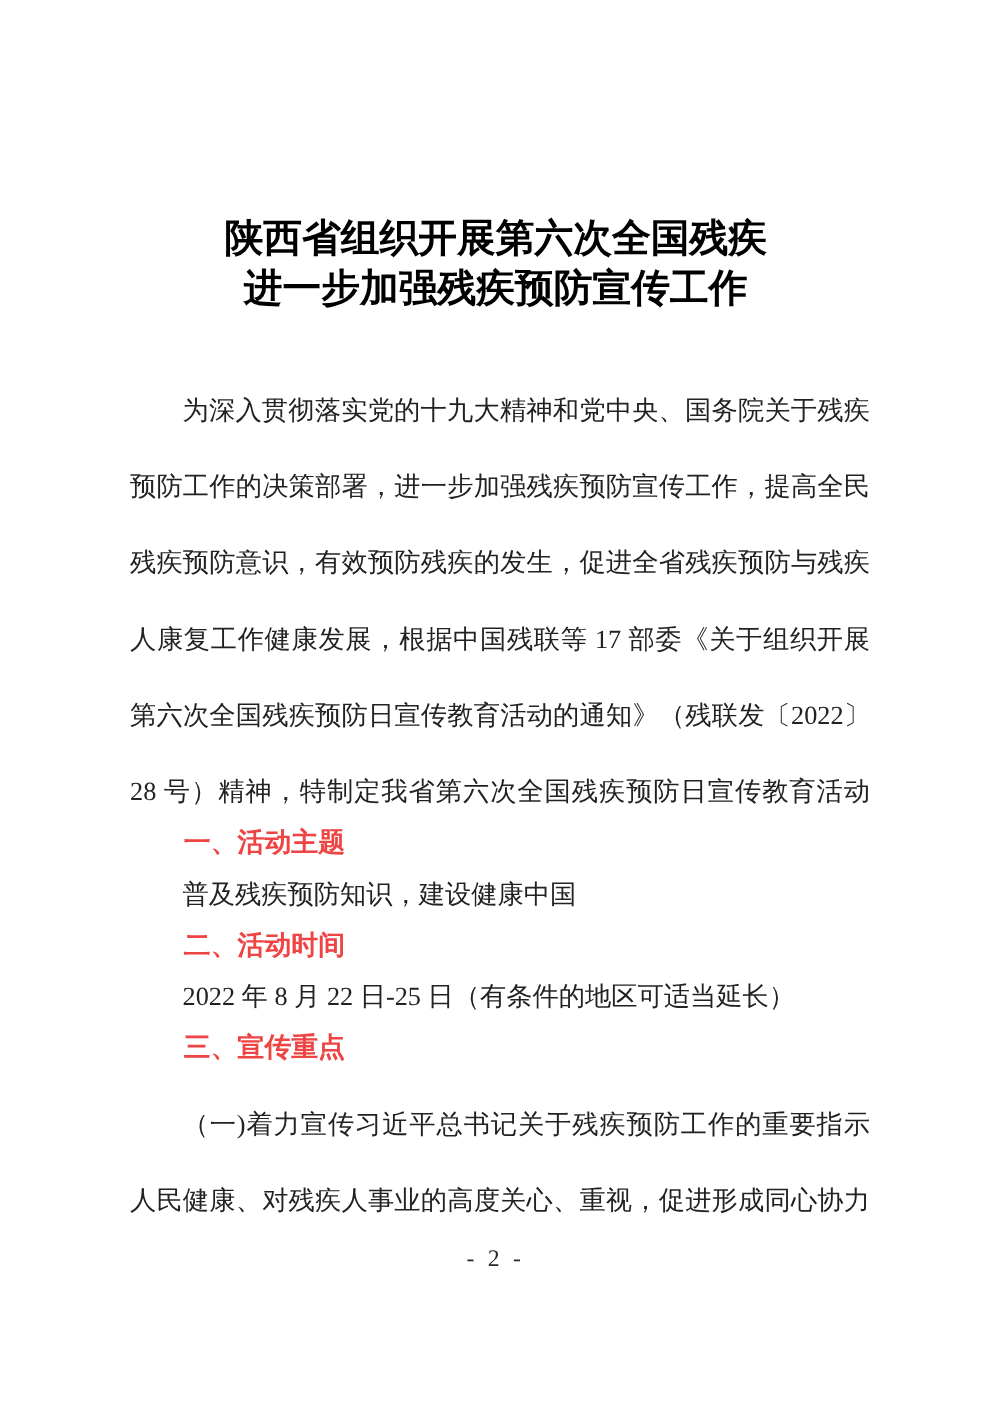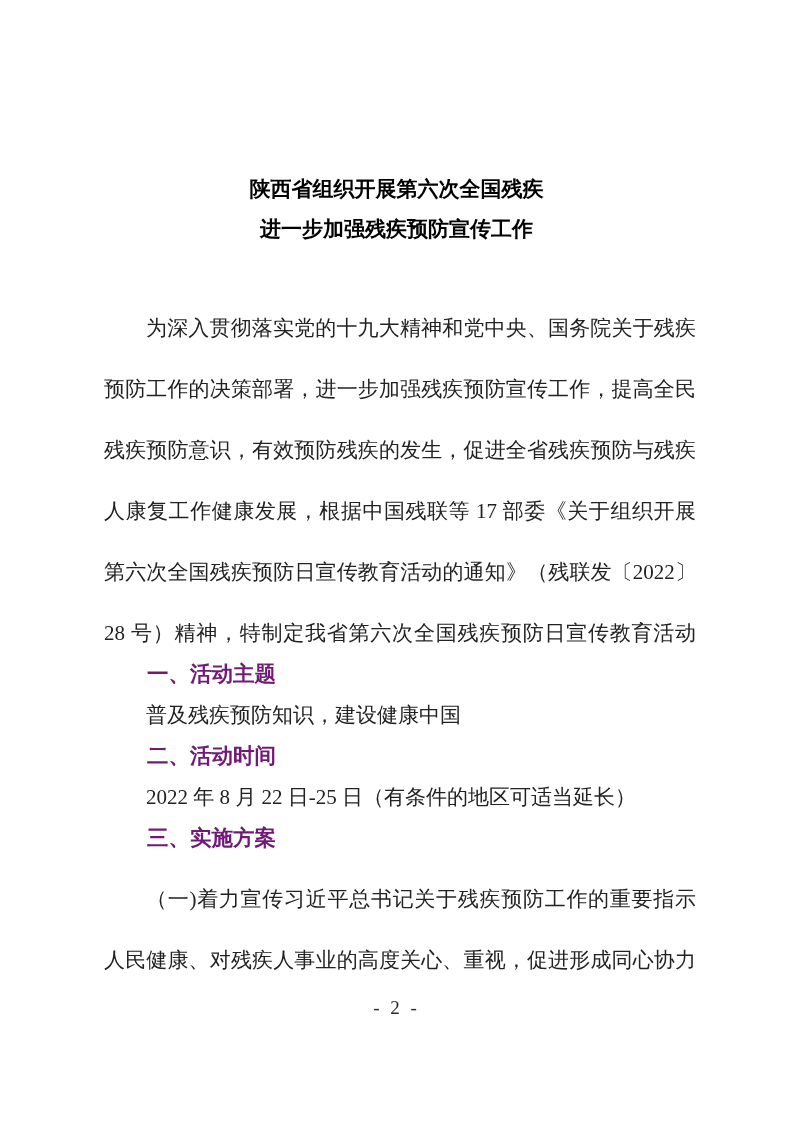--- a/index.html
+++ b/index.html
@@ -14,23 +14,23 @@
     background: #ffffff;
     overflow: hidden;
   }
   
   .doc-title {
     position: absolute;
     top: 171px;
     left: 0;
     right: 0;
     text-align: center;
-    font-family: Liberation Mono, monospace;
+    font-family: Liberation Sans, sans-serif;
     font-weight: bold;
-    font-size: 21px;
+    font-size: 31px;
     line-height: 40px;
     color: #000000;
     letter-spacing: 0px;
   }
   
   .content {
     position: absolute;
     left: 104px;
     top: 288px;
     width: 592px;
@@ -60,21 +60,21 @@
   
   .hline {
     text-indent: 2em;
     text-align: left;
   }
   
   .heading {
     font-family: "Liberation Sans", "DejaVu Sans", sans-serif;
     font-weight: bold;
     font-size: 21.5px;
-    color: #701a75;
+    color: #ef4444;
   }
   
   .page-number {
     position: absolute;
     top: 993px;
     left: 0;
     right: 0;
     height: 30px;
     line-height: 30px;
     text-align: center;
@@ -106,21 +106,21 @@
       </div>
 
     <div class="hline heading">一、活动主题</div>
 
     <div class="hline">普及残疾预防知识，建设健康中国</div>
 
     <div class="hline heading">二、活动时间</div>
 
     <div class="hline">2022 年 8 月 22 日-25 日（有条件的地区可适当延长）</div>
 
-    <div class="hline heading">三、实施方案</div>
+    <div class="hline heading">三、宣传重点</div>
 
     <div class="para">
         <div class="line line-first">（一)着力宣传习近平总书记关于残疾预防工作的重要指示</div>
         <div class="line">人民健康、对残疾人事业的高度关心、重视，促进形成同心协力</div>
       </div>
 
   </div>
 
   <div class="page-number">- 2 -</div>
 

